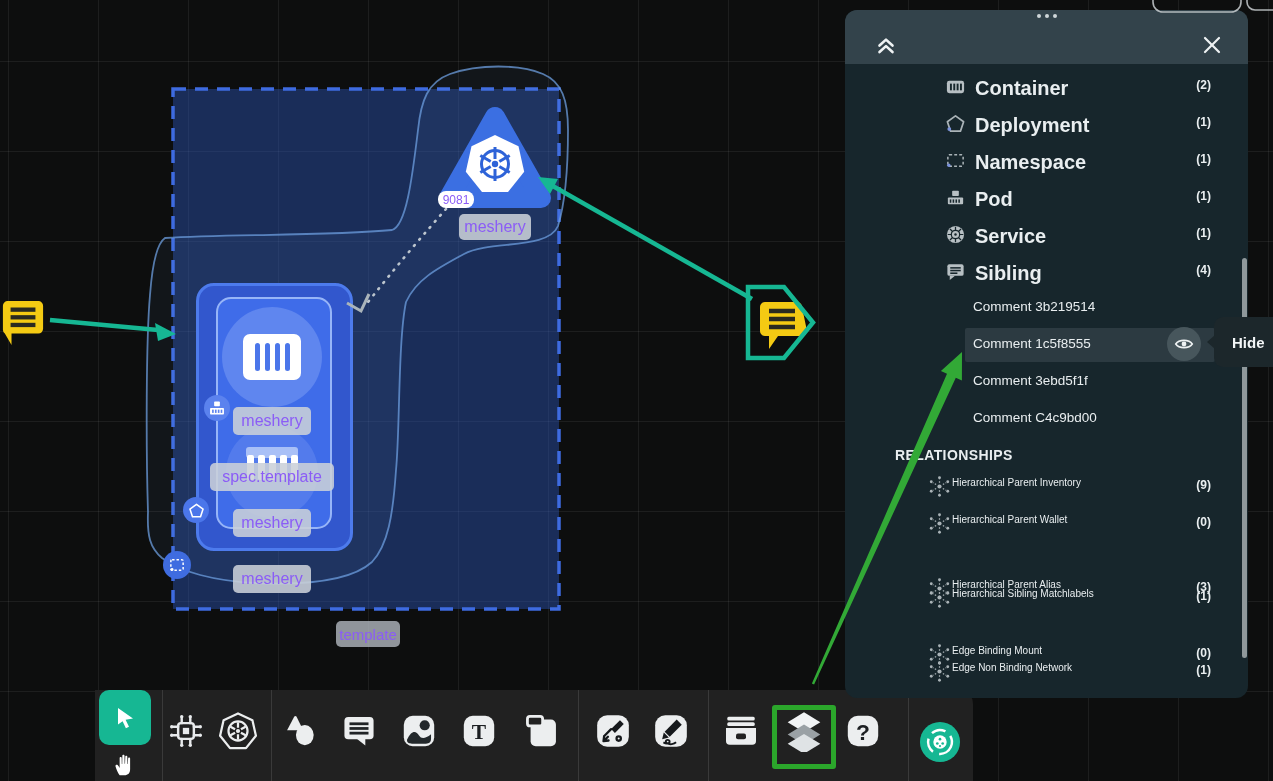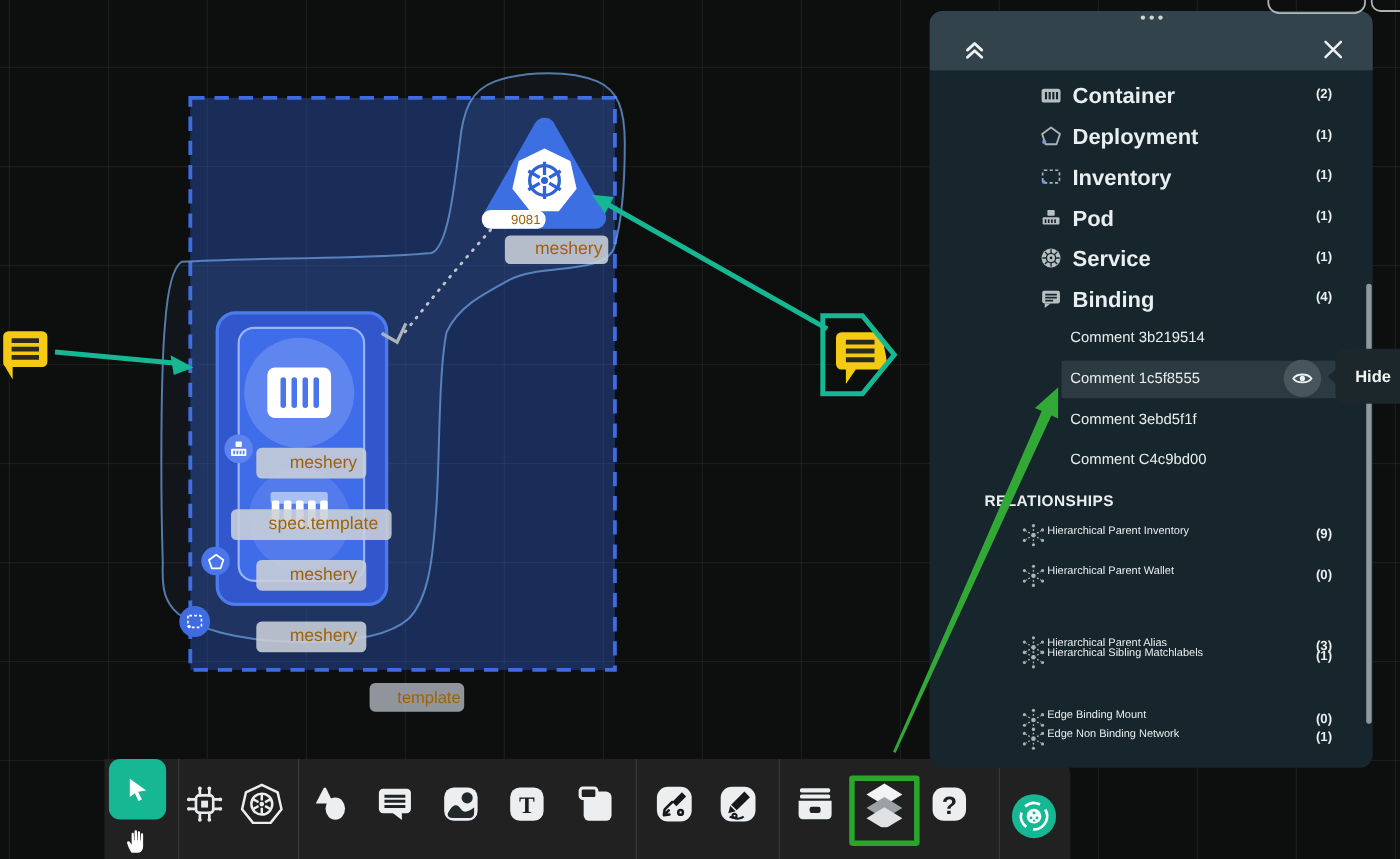--- a/index.html
+++ b/index.html
@@ -12,21 +12,21 @@
       linear-gradient(90deg, rgba(255,255,255,0.065) 1px, transparent 1px);
     background-size:90px 90px;background-position:8px 61px;}
   svg{display:block}
   .abs{position:absolute;}
   
   #canvas-svg{position:absolute;inset:0;z-index:2;pointer-events:none;}
   #nodes{position:absolute;inset:0;z-index:3;}
   #edge-svg{position:absolute;inset:0;z-index:4;pointer-events:none;}
   #labels{position:absolute;inset:0;z-index:5;}
   .pill{position:absolute;display:flex;align-items:center;justify-content:center;
-    background:rgba(203,208,216,0.88);color:#a16207;border-radius:5px;font-size:16px;padding-left:22px;}
+    background:rgba(203,208,216,0.88);color:#8b5cf6;border-radius:5px;font-size:16px;}
   .pill.small{font-size:12px;background:#ffffff;border-radius:8px;font-weight:500;}
   .pill.ns{background:rgba(178,184,191,0.8);font-size:15px;}
   .node-rect{position:absolute;box-sizing:border-box;}
   .badge{position:absolute;border-radius:50%;display:flex;align-items:center;justify-content:center;}
   
   #toolbar{position:absolute;left:95px;top:690px;width:878px;height:91px;background:#212121;
     border-top-right-radius:14px;z-index:10;}
   .tdiv{position:absolute;top:0;width:1px;height:91px;background:#3a3a3a;}
   .tool{position:absolute;width:44px;height:44px;top:19px;display:flex;align-items:center;justify-content:center;}
   #select-tool{position:absolute;left:4px;top:0px;width:52px;height:55px;background:#16b793;border-radius:10px;
@@ -386,21 +386,21 @@
       <span class="plabel">Deployment</span>
       <span class="cnt">(1)</span>
     </div>
         <div class="prow" style="top:132px">
       <span class="picon">
             <svg width="21" height="21" viewBox="0 0 22 22">
               <rect x="3" y="5" width="16" height="12" rx="1.5" fill="none" stroke="#aab3b7" stroke-width="1.6" stroke-dasharray="3 2.2"></rect>
               <circle cx="4" cy="16" r="1.8" fill="#7b93dc"></circle>
             </svg>
           </span>
-      <span class="plabel">Inventory</span>
+      <span class="plabel">Namespace</span>
       <span class="cnt">(1)</span>
     </div>
         <div class="prow" style="top:169px">
       <span class="picon">
             <svg width="21" height="21" viewBox="0 0 22 22" fill="#b7bfc3">
               <rect x="7.5" y="4" width="7" height="5.5" rx="0.8"></rect>
               <rect x="3" y="11" width="16" height="7" rx="1"></rect>
               <g fill="#17262c">
                 <rect x="5" y="13" width="1.6" height="3.5"></rect>
                 <rect x="8" y="13" width="1.6" height="3.5"></rect>
@@ -438,21 +438,21 @@
             <svg width="21" height="21" viewBox="0 0 22 22">
               <rect x="2.5" y="3.5" width="17" height="12" rx="2" fill="#b7bfc3"></rect>
               <path d="M5 20 V15.5 H10.5 Z" fill="#b7bfc3"></path>
               <g stroke="#17262c" stroke-width="1.6">
                 <line x1="5.5" y1="7.2" x2="16.5" y2="7.2"></line>
                 <line x1="5.5" y1="10" x2="16.5" y2="10"></line>
                 <line x1="5.5" y1="12.8" x2="13" y2="12.8"></line>
               </g>
             </svg>
           </span>
-      <span class="plabel">Binding</span>
+      <span class="plabel">Sibling</span>
       <span class="cnt">(4)</span>
     </div>
       </div>
     <div id="comment-list">
         <div class="crow" style="top:280px">
 
       <span class="clabel">Comment 3b219514</span>
 
     </div>
         <div class="crow sel" style="top:317px">

